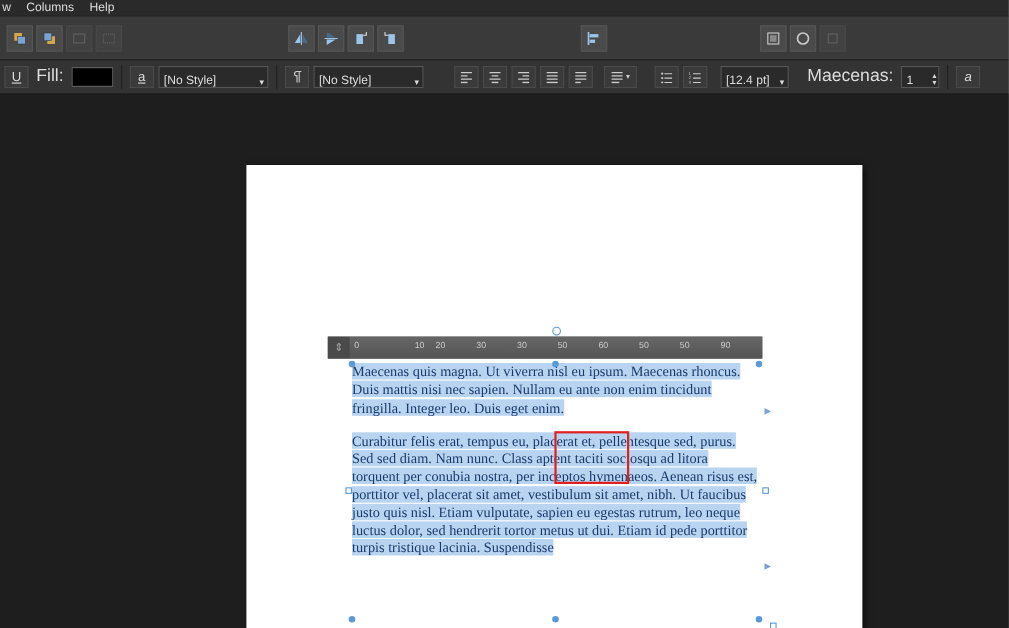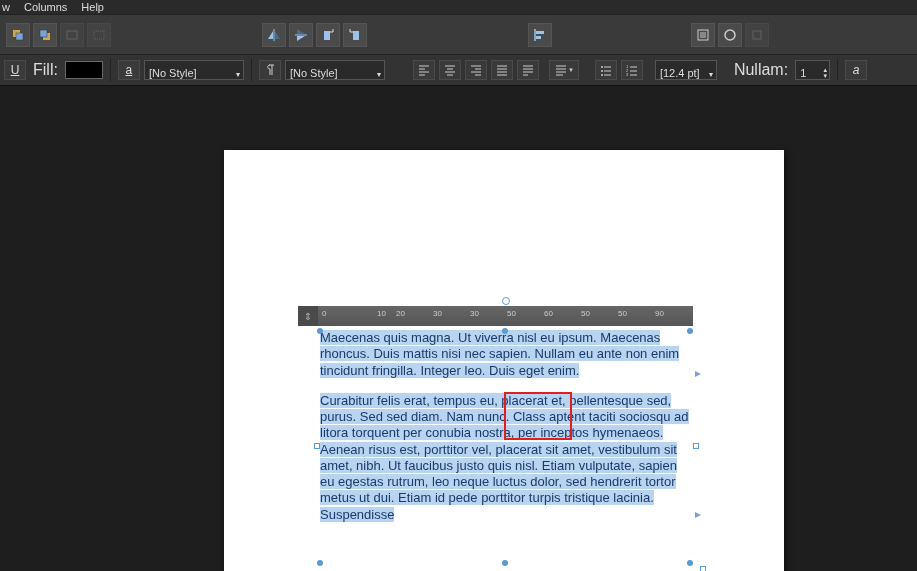--- a/index.html
+++ b/index.html
@@ -34,21 +34,21 @@
 
 
 .ruler { position: absolute; left: 298px; top: 220px; width: 395px; height: 20px; background: #5a5a5a; display: flex; align-items: center; }
 .ruler-handle { width: 20px; height: 20px; background: #4a4a4a; display: flex; align-items: center; justify-content: center; color: #aaa; font-size: 10px; }
 .ruler-ticks { flex: 1; position: relative; height: 100%; background: linear-gradient(to bottom, #666, #555); }
 .ruler-ticks span { position: absolute; top: 3px; font-size: 8px; color: #ccc; }
 
 
 .textframe { position: absolute; left: 320px; top: 244px; width: 370px; height: 235px; }
 .text-content { font-family: Arial, sans-serif; font-size: 13px; line-height: 1.25; color: #1a3a6a; }
-.text-content p { margin-bottom: 14px; }
+.text-content p { margin-bottom: 14px; font-family: Liberation Serif, serif; }
 .sel { background: #b8d4f0; }
 
 
 .handle { position: absolute; width: 6px; height: 6px; background: #5b9bd5; border-radius: 50%; }
 .handle.sq { border-radius: 0; background: #fff; border: 1px solid #5b9bd5; }
 .rot-handle { position: absolute; width: 8px; height: 8px; border: 1px solid #5b9bd5; border-radius: 50%; background: #fff; }
 
 
 .redbox { position: absolute; left: 504px; top: 306px; width: 68px; height: 48px; border: 2px solid #e02020; pointer-events: none; }
 
@@ -228,21 +228,21 @@
         <text x="0" y="12" font-size="4" fill="#ccc">3</text>
       </svg>
     </div>
 
   <div style="width:4px"></div>
   <div class="dropdown dd-font">
       <span>[12.4 pt]</span>
       <span class="arrow">▾</span>
     </div>
   <div style="width:6px"></div>
-  <span class="lbl">Nullam:</span>
+  <span class="lbl">Maecenas:</span>
   <div class="dropdown dd-col">
       <span>1</span>
       <span class="arrow" style="font-size:7px;line-height:6px;right:2px">▴<br>▾</span>
     </div>
   <div class="sep"></div>
   <div class="icon-box" style="font-size:12px;color:#ddd;font-style:italic">a</div>
 </div>
 
 <div class="canvas-area">
   <div class="page"></div>

